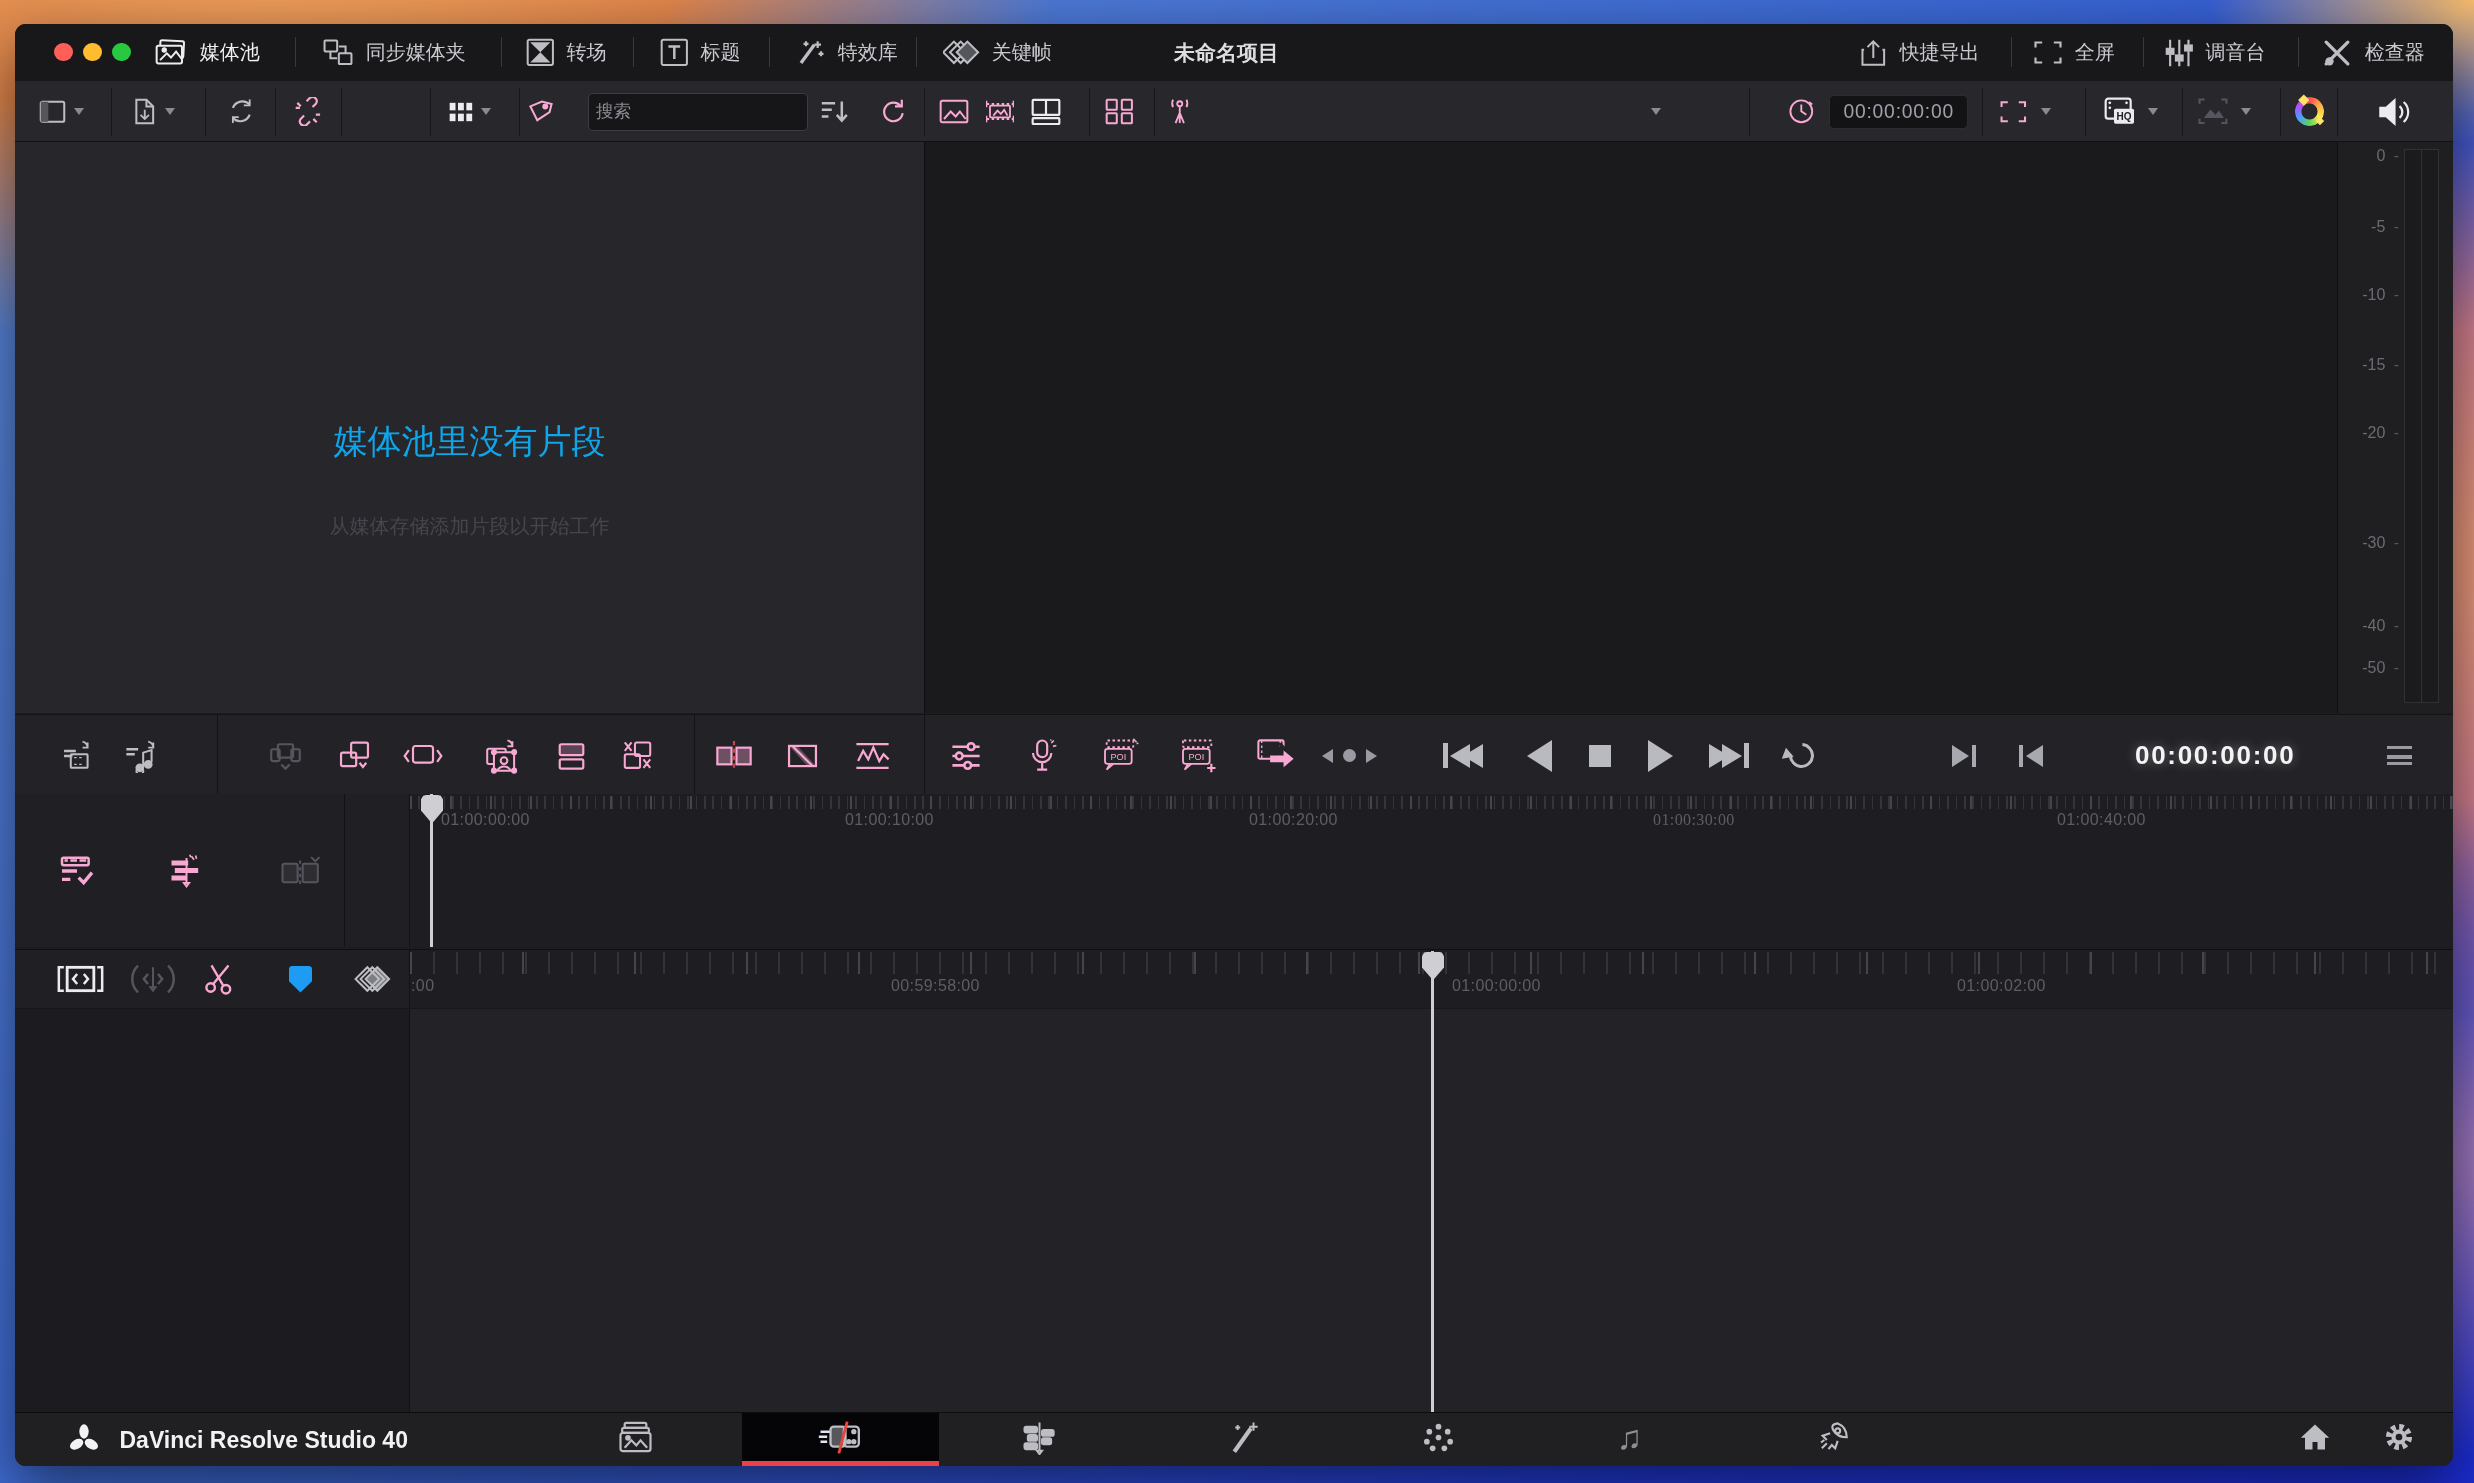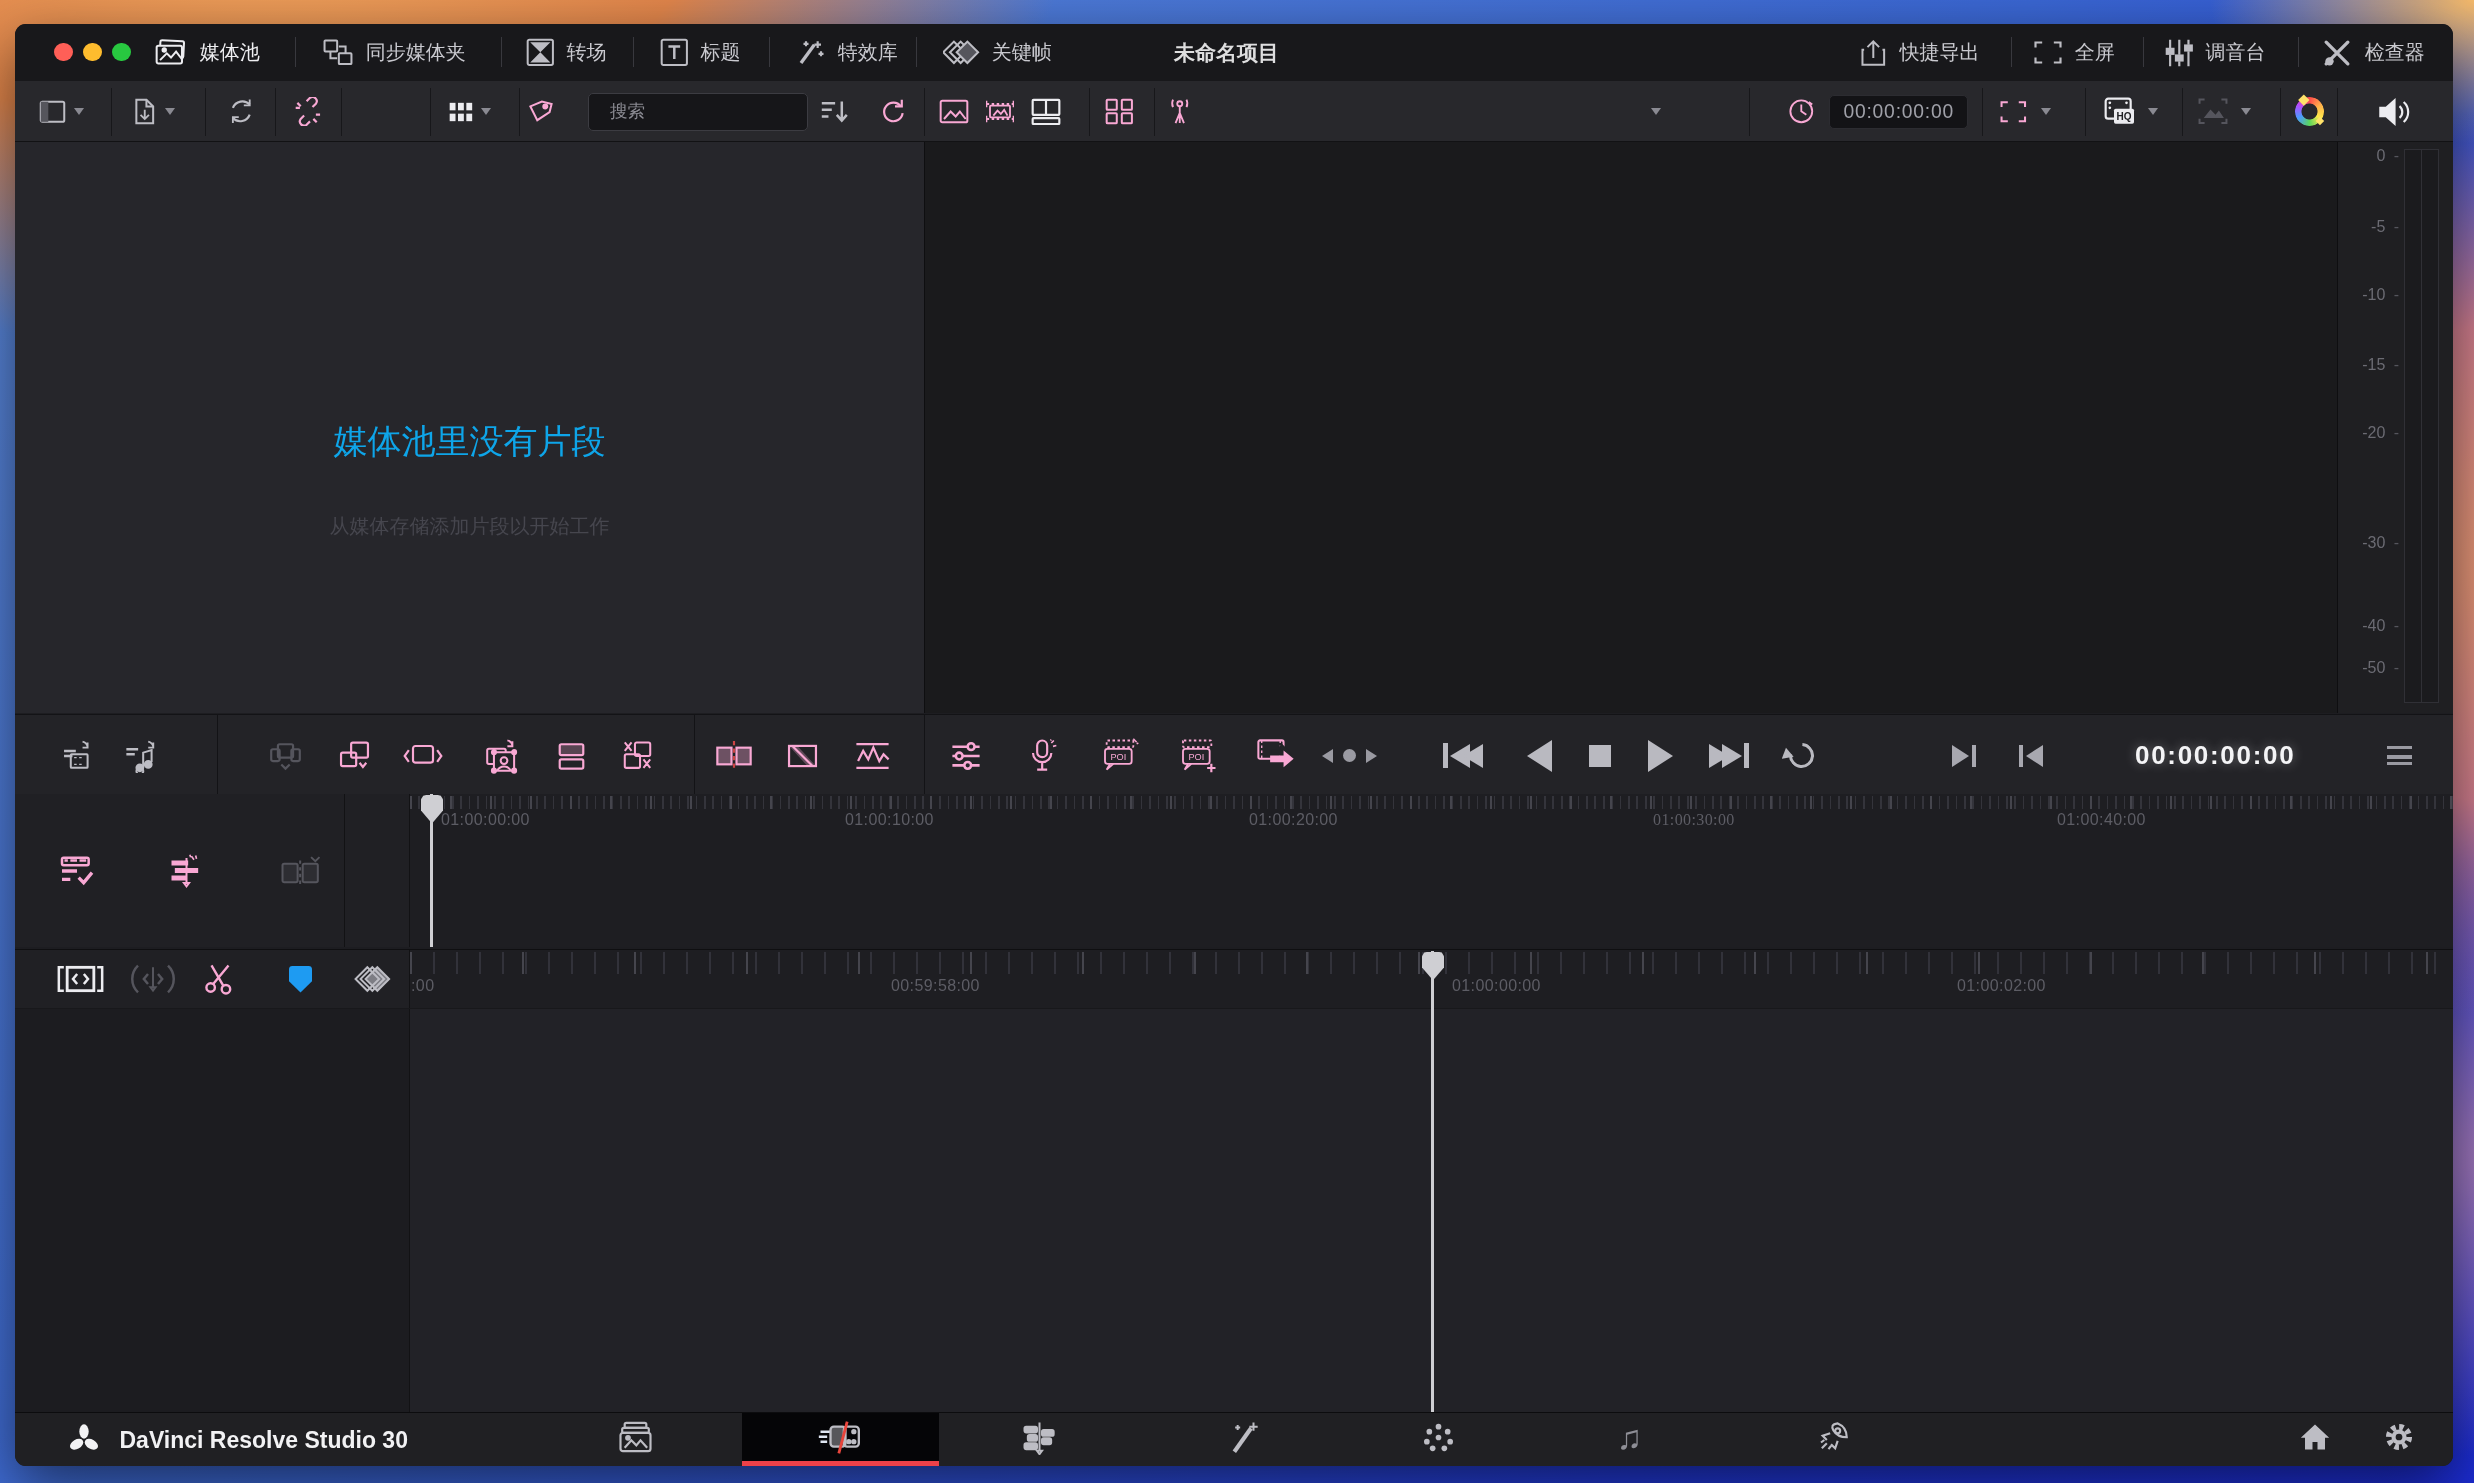--- a/index.html
+++ b/index.html
@@ -36,21 +36,21 @@
   .dim { color:#f9a8d4; } .dimmer { color:#55555d; } .bright { color:#ececf0; }
 
   
   .row2 { position:absolute; left:0; top:57px; width:100%; height:61px; background:#28282c;
     border-bottom:0.8px solid #121214; }
   .cell-div { position:absolute; top:6.7px; width:0.8px; height:48px; background:#17171a; }
   .r2i { position:absolute; top:0; height:61px; display:flex; align-items:center; }
   .chev { width:0; height:0; border-left:5.9px solid transparent; border-right:5.9px solid transparent;
     border-top:7.6px solid #8a8a92; }
   .search { position:absolute; left:573px; top:11.8px; width:220px; height:38px; background:#161619;
-    border:0.8px solid #3c3c42; border-radius:5px; color:#9a9aa2; font-size:17.6px; padding:0 21px; }
+    border:0.8px solid #3c3c42; border-radius:5px; color:#9a9aa2; font-size:17.6px; padding:0 7px; }
   .search::placeholder { color:#8b8b93; }
   .tc-field { background:#131316; border:0.8px solid #2c2c31; border-radius:5px; color:#9fa0a8;
     font-size:19.3px; letter-spacing:0.8px; padding:5px 13.4px; }
 
   
   .mediapool { position:absolute; left:0; top:118px; width:909px; height:571px; background:#26262b; }
   .mp-master { position:absolute; left:0; top:0; width:100%; height:35px; background:#222227;
     border-bottom:0.8px solid #101012; color:#d2d2d6; font-size:17.6px; display:flex; align-items:center;
     padding-left:35px; }
   .mp-empty-title { position:absolute; left:0; top:277px; width:100%; text-align:center;
@@ -798,21 +798,21 @@
 
   <div class="navbar">
     <div class="brand">
       <span class="ic">
         <svg width="34" height="34" viewBox="0 0 40 40" fill="#f2f2f4">
           <ellipse cx="20" cy="10" rx="5.5" ry="8.5"></ellipse>
           <ellipse cx="20" cy="10" rx="5.5" ry="8.5" transform="rotate(120 20 20)"></ellipse>
           <ellipse cx="20" cy="10" rx="5.5" ry="8.5" transform="rotate(240 20 20)"></ellipse>
         </svg>
           </span>
-      <span>DaVinci Resolve Studio 30</span>
+      <span>DaVinci Resolve Studio 40</span>
     </div>
 
     <div class="nav-active-tile">
       <span class="redbar"></span>
     </div>
 
     <div class="nav-page" style="left:570px">
       <span class="ic">
         <svg width="35" height="32" viewBox="0 0 42 38" fill="none" stroke="currentColor" stroke-width="2.6">
           <rect x="8" y="2" width="26" height="6" rx="2"></rect>

